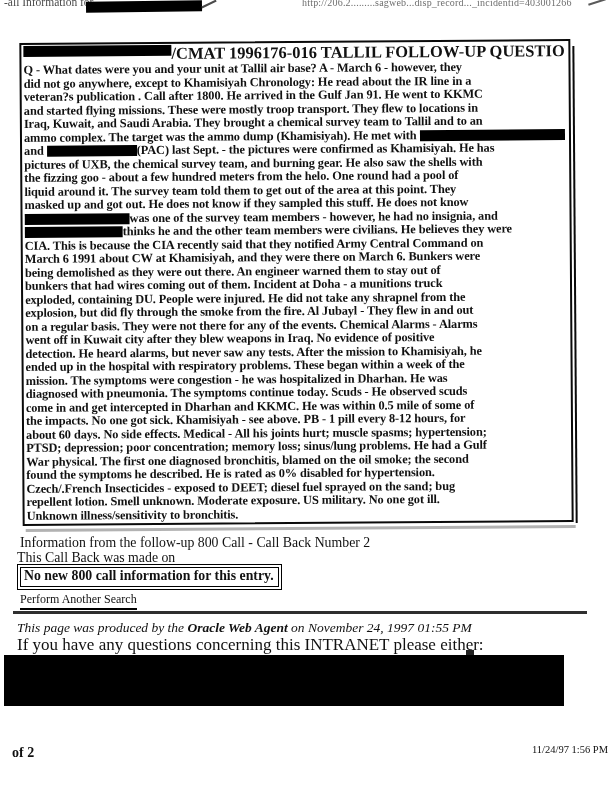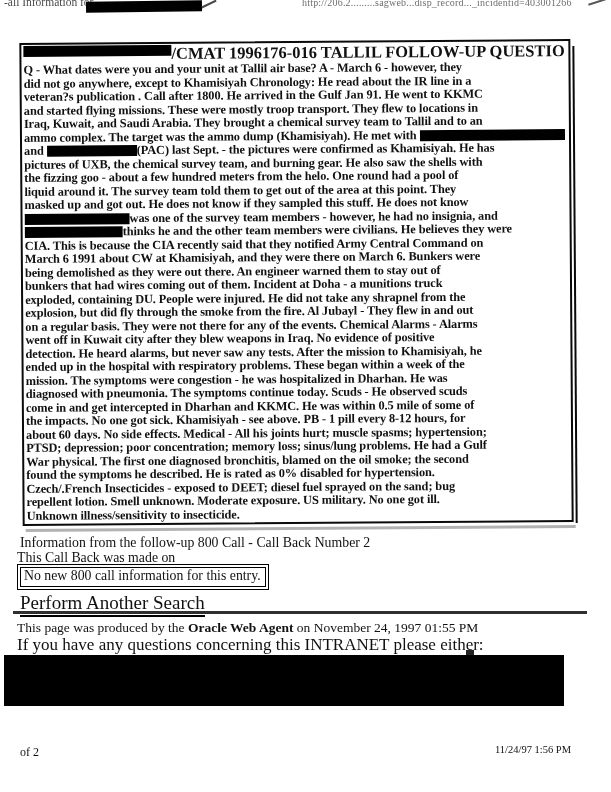--- a/index.html
+++ b/index.html
@@ -25,35 +25,35 @@
   .doc-line .doc-text{white-space:pre;}
   .bar{display:inline-block;background:#000;height:11px;flex:0 0 auto;align-self:center;}
   .bar-grow{flex:1 1 auto;margin-right:-2px;}
   .doc-title{font-size:16.5px;line-height:17px;letter-spacing:0;margin-bottom:1px;}
   .doc-title .bar{height:17px;margin-top:-6px;margin-left:-2px;align-self:flex-start;}
 
   
   #info-line{left:20px;top:535px;font-size:13.8px;}
   #callback-line{left:17px;top:550px;font-size:13.8px;text-align:right;}
   #notice-box{left:20px;top:567px;border:1.5px solid #000;outline:1px solid #000;outline-offset:2px;
-              padding:0 4px 2px 3px;font-weight:normal;font-size:13.8px;white-space:nowrap;}
-  #search-link{left:20px;top:592px;font-size:19px;border-bottom:2px solid #000;padding-bottom:1px;
+              padding:0 4px 2px 3px;font-weight:bold;font-size:13.8px;white-space:nowrap;}
+  #search-link{left:20px;top:592px;font-size:12px;border-bottom:2px solid #000;padding-bottom:1px;
                white-space:nowrap;cursor:pointer;}
 
   #rule{left:13px;top:611px;width:574px;height:3px;background:#2f2f2f;}
 
-  #footer1{left:17px;top:620px;font-size:13.5px;white-space:nowrap;}
+  #footer1{left:17px;top:620px;font-size:13.5px;white-space:nowrap;font-style:italic;}
   #footer1 .bold{font-weight:bold;}
   #footer2{left:17px;top:635px;font-size:17px;white-space:nowrap;}
 
   #redaction-block{left:4px;top:655px;width:560px;height:51px;background:#000;}
   #block-notch{left:466px;top:650px;width:8px;height:6px;background:#222;}
 
-  #page-num{left:20px;top:745px;font-size:12px;font-weight:normal;}
-  #timestamp{left:495px;top:744px;font-size:10.5px;}
+  #page-num{left:12px;top:745px;font-size:14px;font-weight:bold;}
+  #timestamp{left:532px;top:744px;font-size:10.5px;}
 </style>
 </head>
 <body>
 
 <div id="page">
 
   <div class="abs" id="hdr-left">-all Information for</div>
   <div class="abs" id="hdr-bar"></div>
   <div class="abs artifact" id="art1"></div>
   <div class="abs" id="hdr-url">http://206.2.........sagweb...disp_record..._incidentid=403001266</div>
@@ -88,21 +88,21 @@
         <div class="doc-line"><span class="doc-text">mission. The symptoms were congestion - he was hospitalized in Dharhan. He was</span></div>
         <div class="doc-line"><span class="doc-text">diagnosed with pneumonia. The symptoms continue today. Scuds - He observed scuds</span></div>
         <div class="doc-line"><span class="doc-text">come in and get intercepted in Dharhan and KKMC. He was within 0.5 mile of some of</span></div>
         <div class="doc-line"><span class="doc-text">the impacts. No one got sick. Khamisiyah - see above. PB - 1 pill every 8-12 hours, for</span></div>
         <div class="doc-line"><span class="doc-text">about 60 days. No side effects. Medical - All his joints hurt; muscle spasms; hypertension;</span></div>
         <div class="doc-line"><span class="doc-text">PTSD; depression; poor concentration; memory loss; sinus/lung problems. He had a Gulf</span></div>
         <div class="doc-line"><span class="doc-text">War physical. The first one diagnosed bronchitis, blamed on the oil smoke; the second</span></div>
         <div class="doc-line"><span class="doc-text">found the symptoms he described. He is rated as 0% disabled for hypertension.</span></div>
         <div class="doc-line"><span class="doc-text">Czech/.French Insecticides - exposed to DEET; diesel fuel sprayed on the sand; bug</span></div>
         <div class="doc-line"><span class="doc-text">repellent lotion. Smell unknown. Moderate exposure. US military. No one got ill.</span></div>
-        <div class="doc-line"><span class="doc-text">Unknown illness/sensitivity to insecticide.</span></div>
+        <div class="doc-line"><span class="doc-text">Unknown illness/sensitivity to bronchitis.</span></div>
       </div>
   </div>
 
   <div class="abs" id="info-line">Information from the follow-up 800 Call - Call Back Number 2</div>
   <div class="abs" id="callback-line">This Call Back was made on</div>
   <div class="abs" id="notice-box">No new 800 call information for this entry.</div>
   <a class="abs" id="search-link">Perform Another Search</a>
 
   <div class="abs" id="rule"></div>
 

